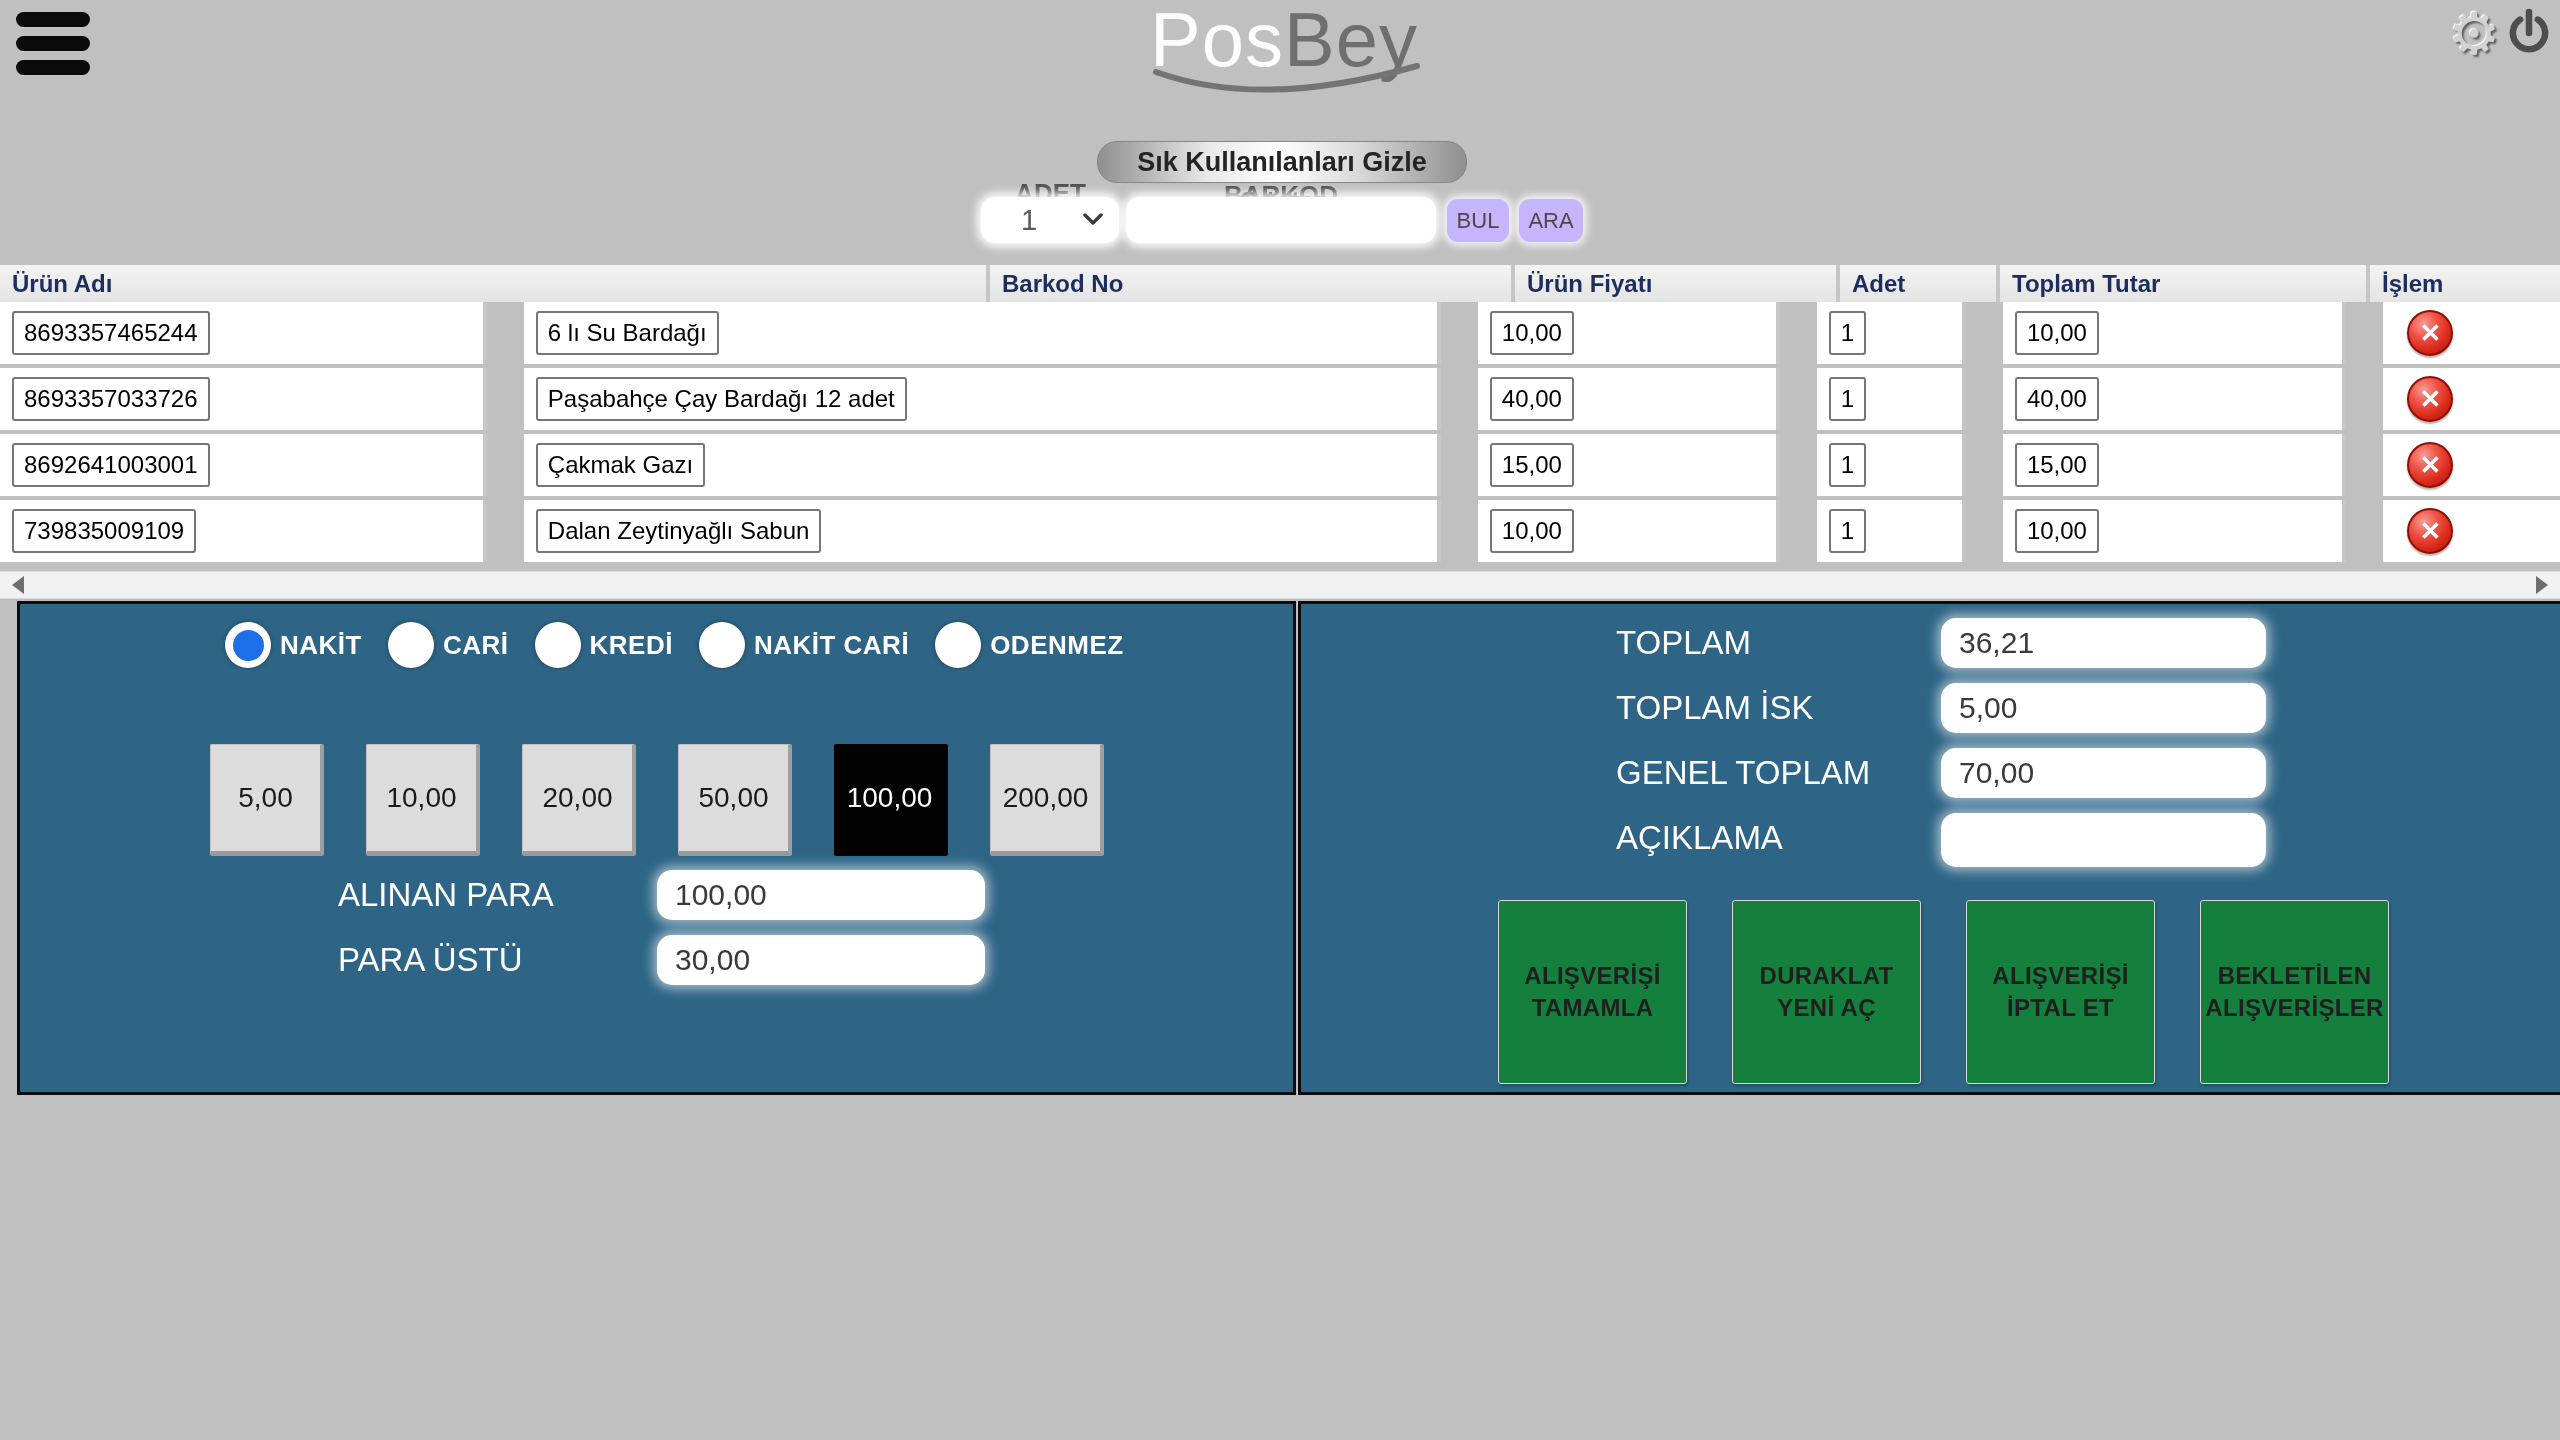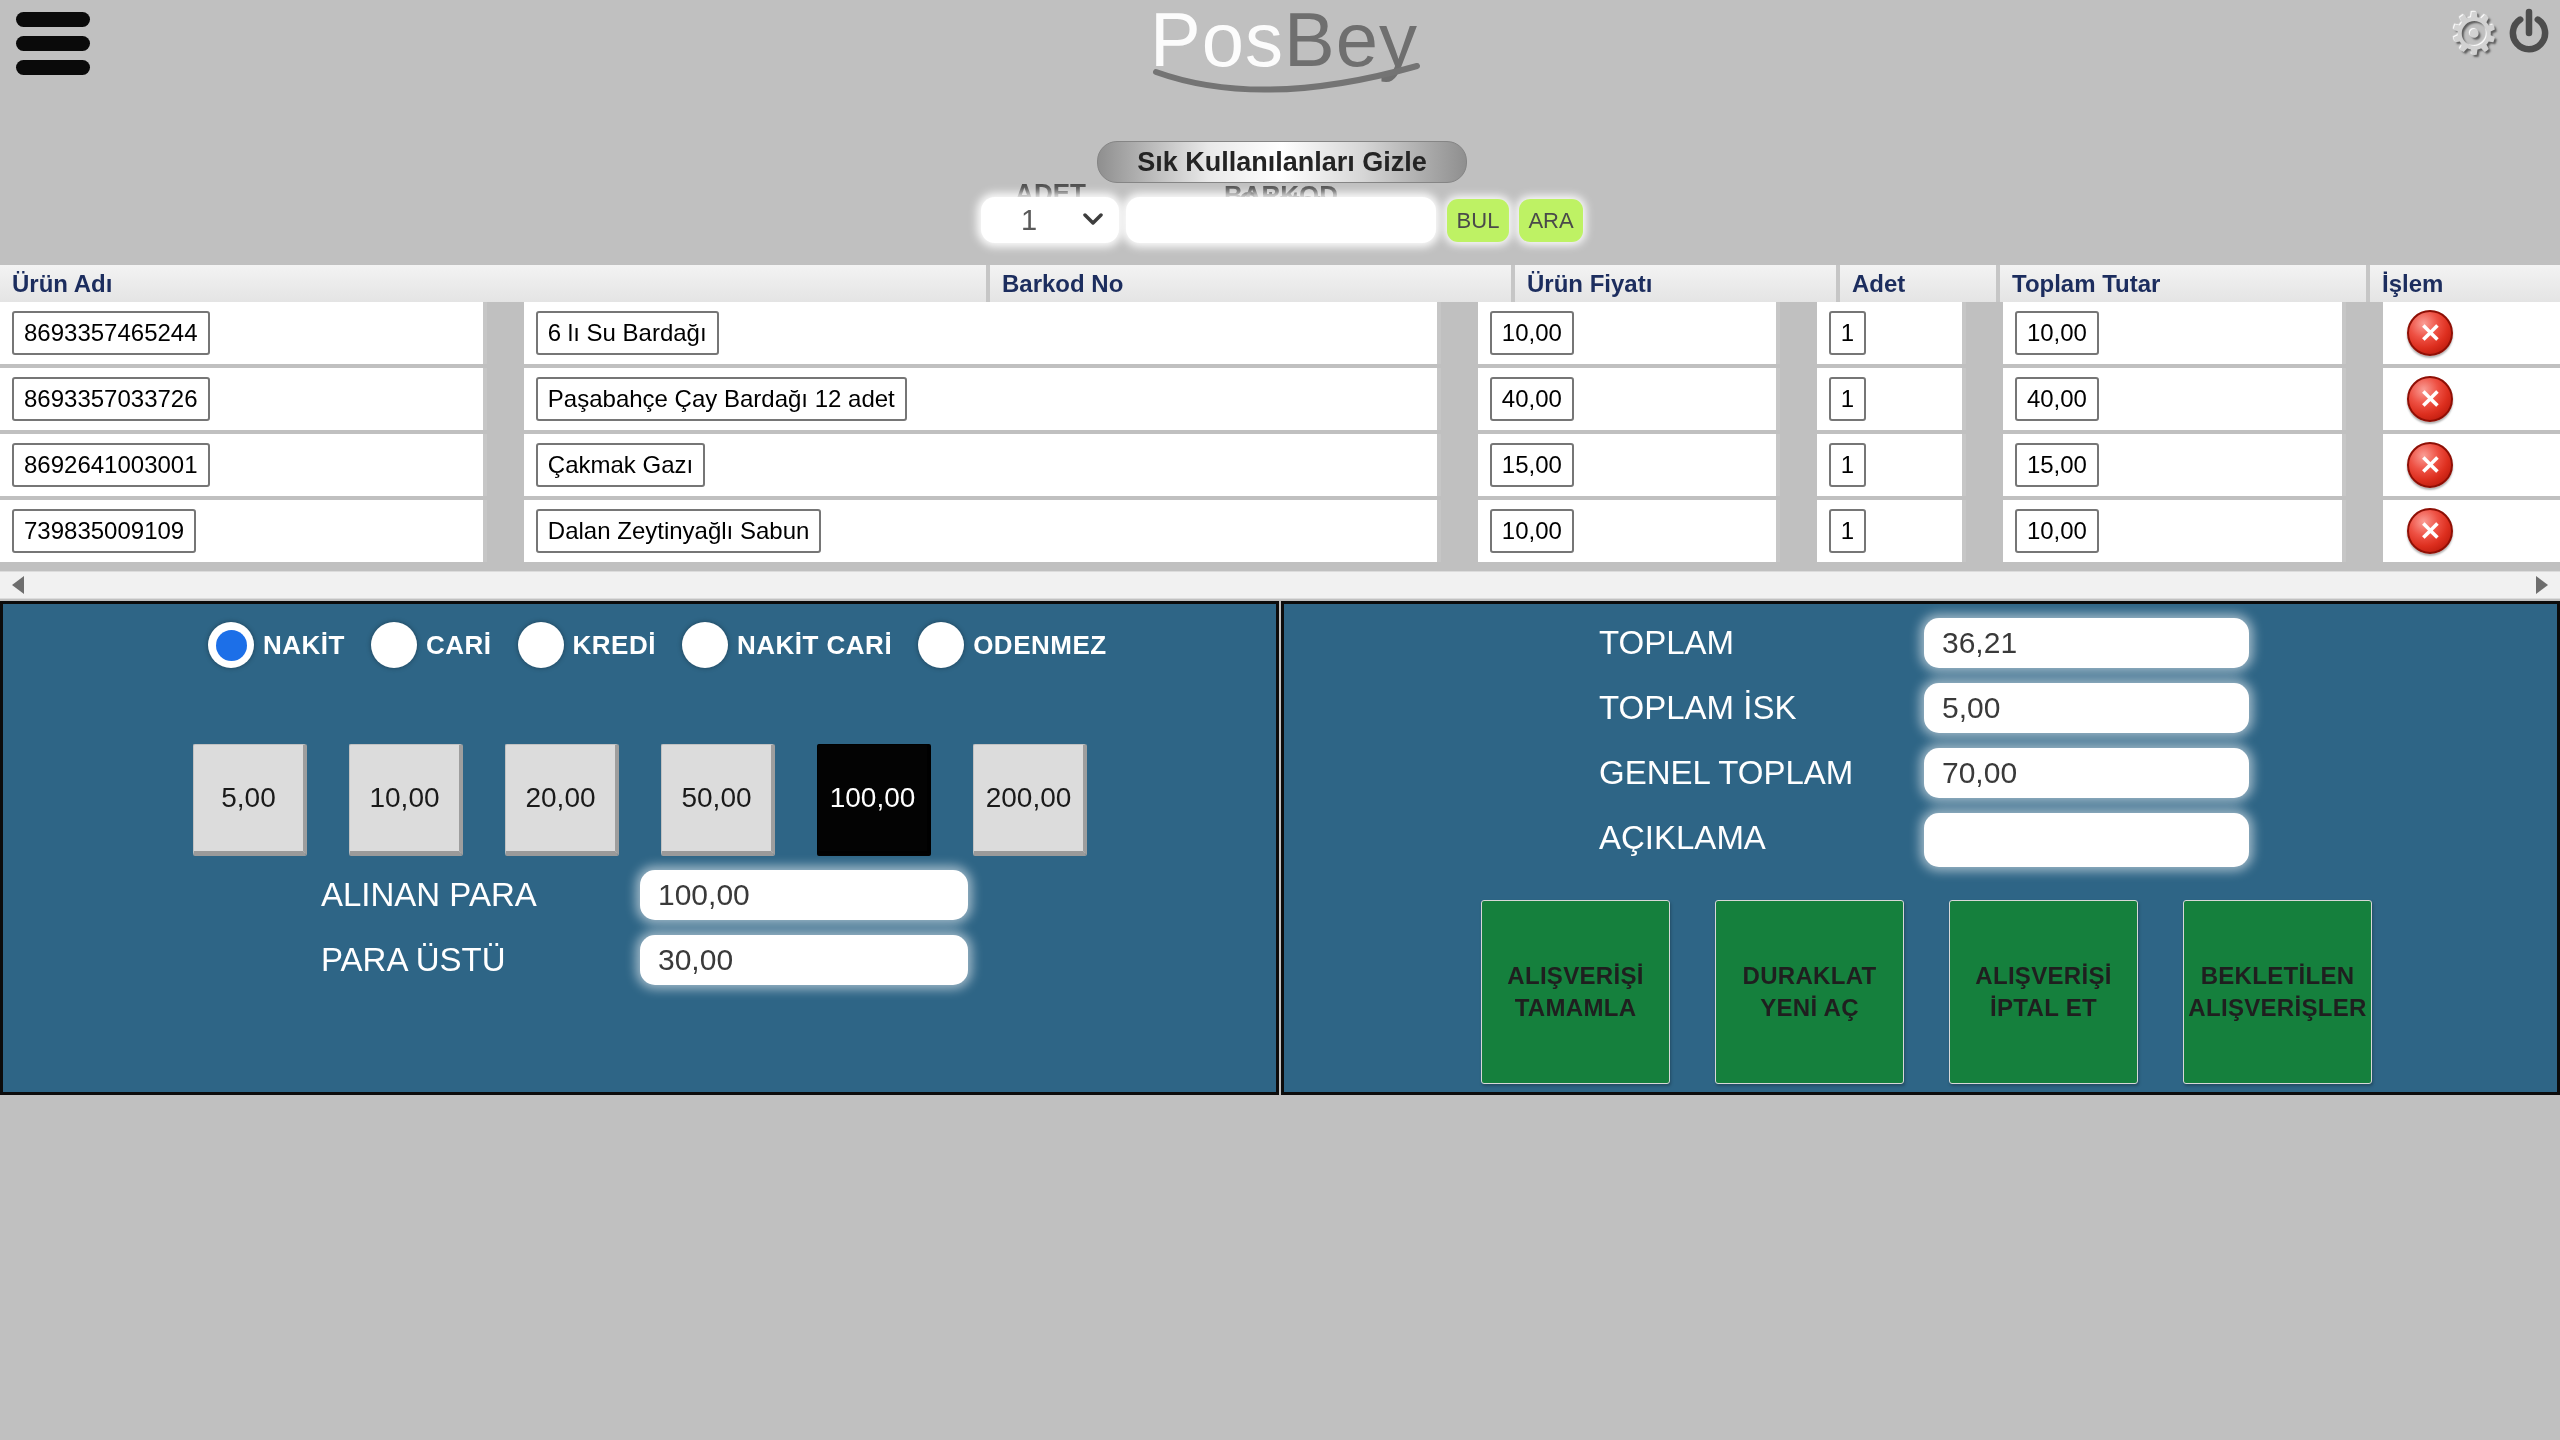--- a/index.html
+++ b/index.html
@@ -24,21 +24,21 @@
               border:1px solid #858585;color:#242424;font-size:27px;font-weight:700;
               text-align:center;line-height:40px;cursor:pointer;}
 
   .field-label{position:absolute;font-size:26px;font-weight:700;color:#4d4d4d;text-align:center;}
   .whitebox{position:absolute;background:#ffffff;border:none;border-radius:14px;
             box-shadow:0 0 9px 4px rgba(255,255,255,0.95);}
   .adet-select{left:981px;top:197px;width:138px;height:46px;cursor:pointer;}
   .adet-select .val{position:absolute;left:40px;top:7px;font-size:29px;color:#5a5a5a;}
   .adet-select svg{position:absolute;right:16px;top:16px;}
   .barkod-input{left:1126px;top:197px;width:310px;height:46px;cursor:text;}
-  .mini-btn{position:absolute;top:199px;height:43px;background:#bef264;border:none;border-radius:11px;
+  .mini-btn{position:absolute;top:199px;height:43px;background:#c4b5fd;border:none;border-radius:11px;
             box-shadow:0 0 8px 3px rgba(255,255,255,0.95);font-size:22px;color:#4a4a4a;
             font-weight:400;text-align:center;line-height:43px;cursor:pointer;}
   .bul{left:1447px;width:62px;}
   .ara{left:1519px;width:64px;}
 
   .gear{position:absolute;left:2448px;top:0px;font-family:"DejaVu Sans",sans-serif;font-size:58px;
         color:#d2d2d2;text-shadow:2px 2px 2px #5e5e5e,-1px -1px 1px #ffffff;cursor:pointer;}
   .power{position:absolute;left:2506px;top:8px;cursor:pointer;}
 
   
@@ -61,21 +61,21 @@
 
   .hscroll{position:absolute;left:0;top:571px;width:2560px;height:26px;background:#f1f1f1;
            border-top:1px solid #dcdcdc;border-bottom:1px solid #dcdcdc;}
   .arr{position:absolute;top:4px;width:0;height:0;border-top:9px solid transparent;
        border-bottom:9px solid transparent;cursor:pointer;}
   .arr-left{left:12px;border-right:12px solid #6e6e6e;}
   .arr-right{right:12px;border-left:12px solid #6e6e6e;}
 
   
   .panel{position:absolute;top:601px;height:494px;background:#2e6586;border:3px solid #0c0c0c;
-         box-sizing:border-box;}
+         box-sizing:border-box;margin-left:17px;}
   .panel-left{left:0;width:1279px;}
   .panel-right{left:1281px;width:1279px;}
 
   .methods{position:absolute;left:205px;top:18px;display:flex;align-items:center;gap:26px;}
   .method{display:flex;align-items:center;gap:9px;cursor:pointer;}
   .radio{width:46px;height:46px;border-radius:50%;background:#ffffff;box-shadow:0 0 5px rgba(0,0,0,0.35);
          display:flex;align-items:center;justify-content:center;}
   .radio .dot{width:31px;height:31px;border-radius:50%;background:transparent;}
   .method.selected .dot{background:#1c6fe8;}
   .method .mlabel{color:#ffffff;font-size:26px;font-weight:700;letter-spacing:0.5px;}

